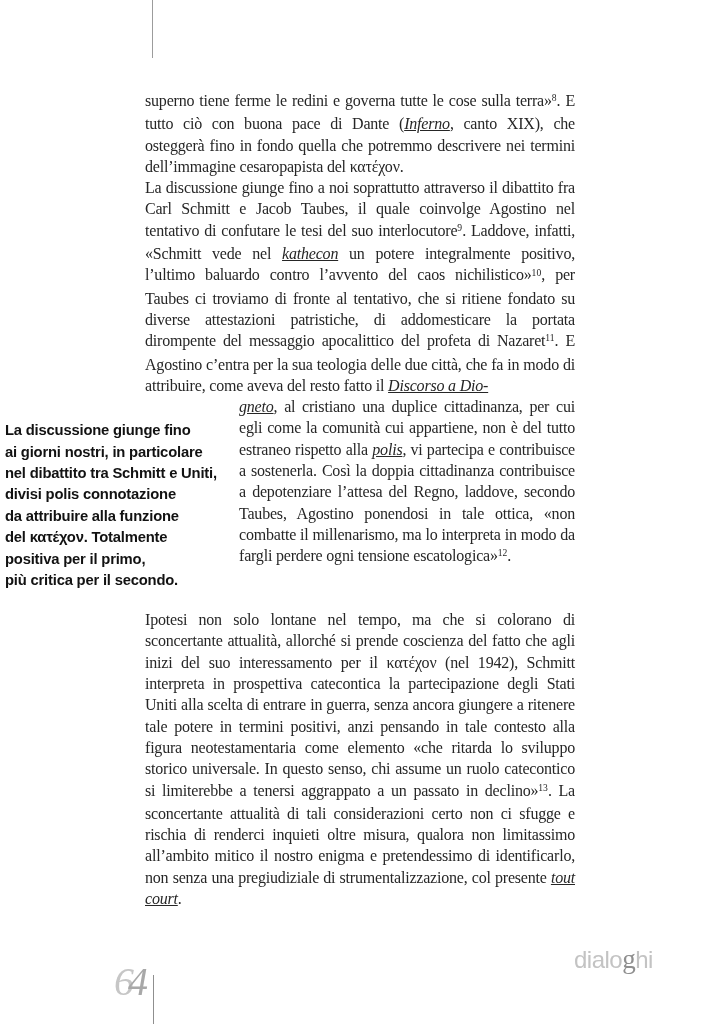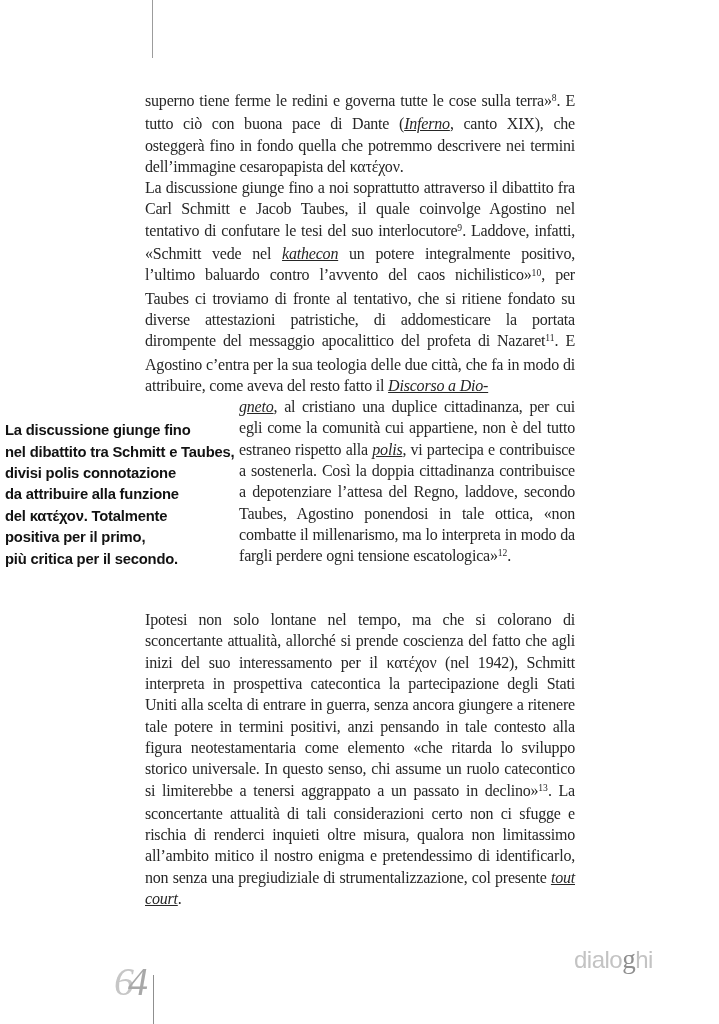--- a/index.html
+++ b/index.html
@@ -79,21 +79,22 @@
   <div class="header-rule"></div>
 
 
   <div class="main-col">
     <p><span>superno tiene ferme le redini e governa tutte le cose sulla terra»</span><span class="sup">8</span><span>. E tutto ciò con buona pace di Dante (</span><span class="i">Inferno</span><span>, canto XIX), che osteggerà fino in fondo quella che potremmo descrivere nei termini dell’immagine cesaropapista del κατέχον.</span></p>
     <p><span>La discussione giunge fino a noi soprattutto attraverso il dibattito fra Carl Schmitt e Jacob Taubes, il quale coinvolge Agostino nel tentativo di confutare le tesi del suo interlocutore</span><span class="sup">9</span><span>. Laddove, infatti, «Schmitt vede nel </span><span class="i">kathecon</span><span> un potere integralmente positivo, l’ultimo baluardo contro l’avvento del caos nichilistico»</span><span class="sup">10</span><span>, per Taubes ci troviamo di fronte al tentativo, che si ritiene fondato su diverse attestazioni patristiche, di addomesticare la portata dirompente del messaggio apocalittico del profeta di Nazaret</span><span class="sup">11</span><span>. E Agostino c’entra per la sua teologia delle due città, che fa in modo di attribuire, come aveva del resto fatto il </span><span class="i">Discorso a Dio-</span></p>
 
     <div class="mid">
       <div class="pull-quote">
         <div>La discussione giunge fino</div>
-        <div>nel dibattito tra Schmitt e Taubes,</div>
+        <div>ai giorni nostri, in particolare</div>
+        <div>nel dibattito tra Schmitt e Uniti,</div>
         <div>divisi polis connotazione</div>
         <div>da attribuire alla funzione</div>
         <div>del κατέχον. Totalmente</div>
         <div>positiva per il primo,</div>
         <div>più critica per il secondo.</div>
       </div>
       <div class="narrow-col"><span class="i">gneto</span><span>, al cristiano una duplice cittadinanza, per cui egli come la comunità cui appartiene, non è del tutto estraneo rispetto alla </span><span class="i">polis</span><span>, vi partecipa e contribuisce a sostenerla. Così la doppia cittadinanza contribuisce a depotenziare l’attesa del Regno, laddove, secondo Taubes, Agostino ponendosi in tale ottica, «non combatte il millenarismo, ma lo interpreta in modo da fargli perdere ogni tensione escatologica»</span><span class="sup">12</span><span>.</span></div>
     </div>
 
     <p><span>Ipotesi non solo lontane nel tempo, ma che si colorano di sconcertante attualità, allorché si prende coscienza del fatto che agli inizi del suo interessamento per il κατέχον (nel 1942), Schmitt interpreta in prospettiva catecontica la partecipazione degli Stati Uniti alla scelta di entrare in guerra, senza ancora giungere a ritenere tale potere in termini positivi, anzi pensando in tale contesto alla figura neotestamentaria come elemento «che ritarda lo sviluppo storico universale. In questo senso, chi assume un ruolo catecontico si limiterebbe a tenersi aggrappato a un passato in declino»</span><span class="sup">13</span><span>. La sconcertante attualità di tali considerazioni certo non ci sfugge e rischia di renderci inquieti oltre misura, qualora non limitassimo all’ambito mitico il nostro enigma e pretendessimo di identificarlo, non senza una pregiudiziale di strumentalizzazione, col presente </span><span class="i">tout court</span><span>.</span></p>

